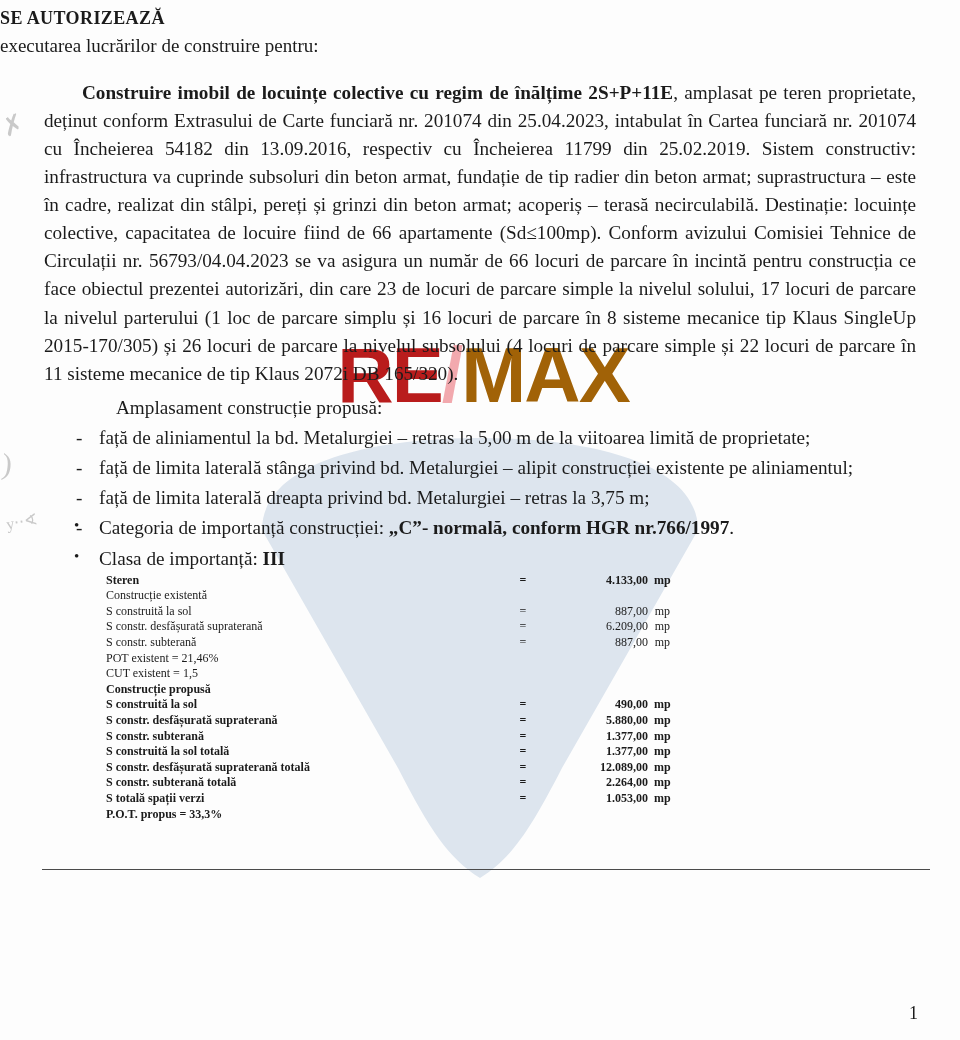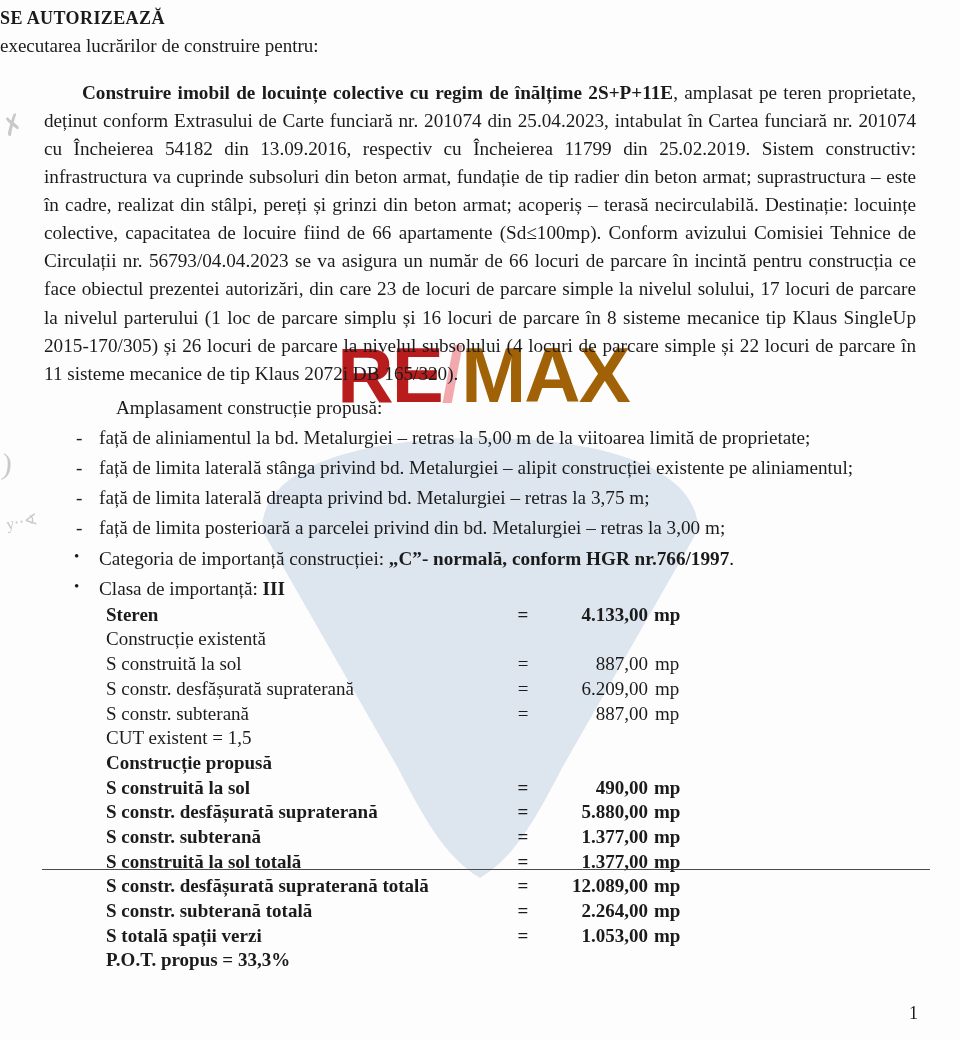--- a/index.html
+++ b/index.html
@@ -122,21 +122,21 @@
     top: 0;
   }
   .list li.dash .marker { left: 32px; }
   .list li.bullet .marker { left: 30px; font-size: 15px; top: 1px; }
   .list li b { font-weight: bold; }
 
   
   .measures {
     margin: 0 44px 0 44px;
     border-collapse: collapse;
-    font-size: 19px;
+    font-size: 12px;
     line-height: 1.30;
   }
   .measures td {
     padding: 0;
     vertical-align: baseline;
     white-space: nowrap;
   }
   .m-label { padding-left: 62px !important; width: 400px; }
   .m-eq    { width: 34px; text-align: center; }
   .m-val   { text-align: right; width: 108px; padding-right: 6px !important; }
@@ -196,21 +196,21 @@
       <li class="dash">
         <span class="marker">-</span><span>față de aliniamentul la bd. Metalurgiei – retras la 5,00 m de la viitoarea limită de proprietate;</span>
       </li>
       <li class="dash">
         <span class="marker">-</span><span>față de limita laterală stânga privind bd. Metalurgiei – alipit construcției existente pe aliniamentul;</span>
       </li>
       <li class="dash">
         <span class="marker">-</span><span>față de limita laterală dreapta privind bd. Metalurgiei – retras la 3,75 m;</span>
       </li>
       <li class="dash">
-        <span class="marker">-</span><span>față de limita posterioară a parcelei privind din bd. Metalurgiei – retras la 3,00 m;</span>
+        <span class="marker">-</span>
       </li>
       <li class="bullet">
         <span class="marker">•</span><span>Categoria de importanță construcției: </span><b>„C”- normală, conform HGR nr.766/1997</b><span>.</span>
       </li>
       <li class="bullet">
         <span class="marker">•</span><span>Clasa de importanță: </span><b>III</b>
       </li>
     </ul>
 
     <table class="measures">
@@ -238,20 +238,23 @@
           <td class="m-unit">mp</td>
         </tr>
         <tr class="row-plain">
           <td class="m-label">S constr. subterană</td>
           <td class="m-eq">=</td>
           <td class="m-val">887,00</td>
           <td class="m-unit">mp</td>
         </tr>
 
         <tr class="row-plain">
+          <td class="m-label" colspan="4">POT existent = 21,46%</td>
+        </tr>
+        <tr class="row-plain">
           <td class="m-label" colspan="4">CUT existent = 1,5</td>
         </tr>
 
         <tr class="row-head">
           <td class="m-label" colspan="4">Construcție propusă</td>
         </tr>
         <tr class="bold">
           <td class="m-label">S construită la sol</td>
           <td class="m-eq">=</td>
           <td class="m-val">490,00</td>

